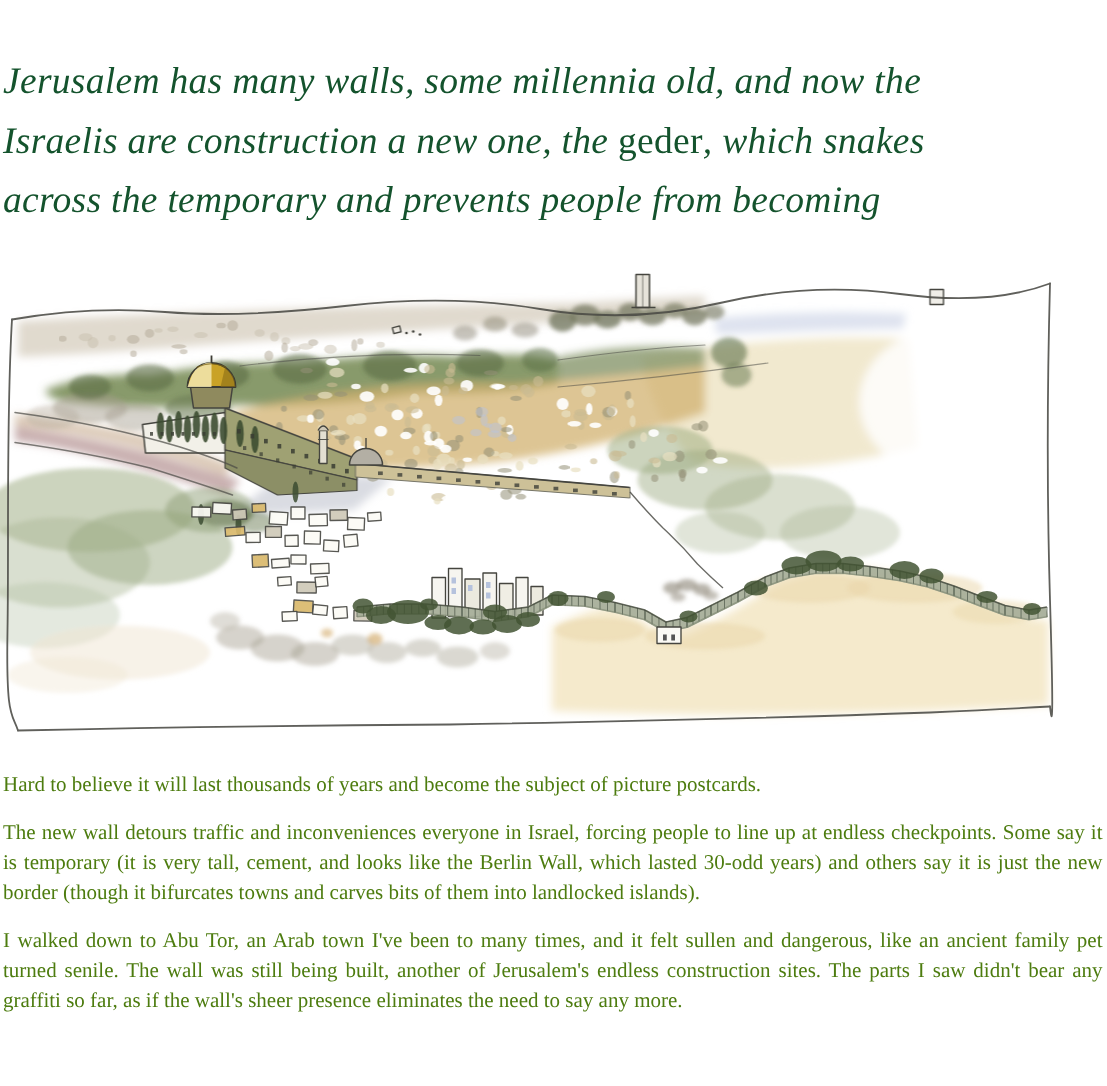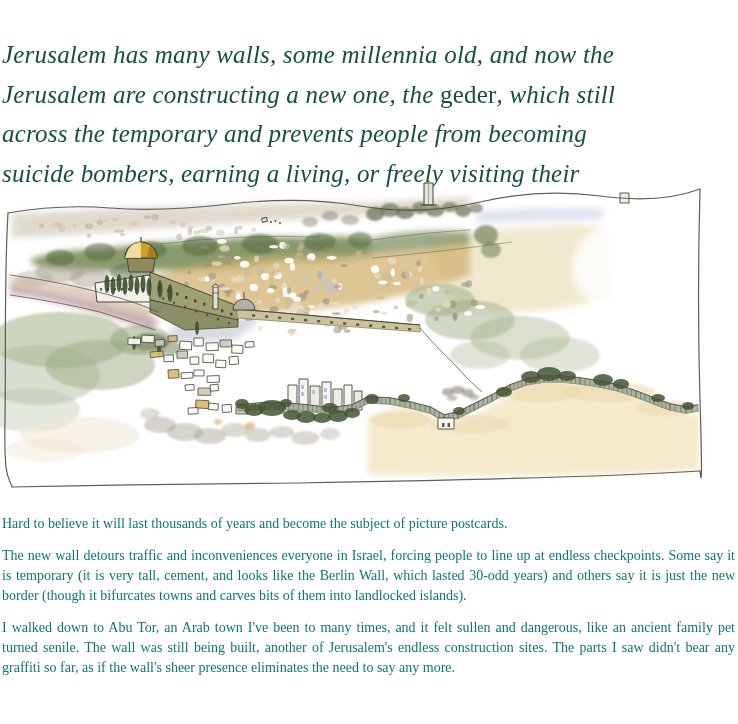--- a/index.html
+++ b/index.html
@@ -4,33 +4,32 @@
 <style>
   html,body{margin:0;padding:0;background:#ffffff;}
   .page{position:relative;width:738px;height:724px;background:#ffffff;overflow:hidden;
         font-family:"Liberation Serif",serif;}
   .intro{position:absolute;top:3px;left:2px;font-style:italic;font-size:25px;
          line-height:39.5px;color:#14532d;letter-spacing:0.2px;margin-top:32px;}
   .intro .iline{white-space:nowrap;}
   .intro .term{font-style:normal;}
   .figure{position:absolute;top:180px;left:0;width:738px;height:325px;}
   .bodytext{position:absolute;top:514px;left:2px;width:733px;font-size:14px;
-            line-height:20px;color:#0f766e;text-align:justify;}
+            line-height:20px;color:#4d7c0f;text-align:justify;}
   .bodytext p{margin:0 0 12px 0;}
 </style>
 </head>
 <body>
 
 <div class="page">
 
   <div class="intro">
     <div class="iline">Jerusalem has many walls, some millennia old, and now the</div>
-    <div class="iline"><span>Jerusalem are constructing a new one, the </span><span class="term">geder</span><span>, which still</span></div>
+    <div class="iline"><span>Israelis are construction a new one, the </span><span class="term">geder</span><span>, which snakes</span></div>
     <div class="iline">across the temporary and prevents people from becoming</div>
-    <div class="iline">suicide bombers, earning a living, or freely visiting their</div>
   </div>
 
   <svg class="figure" width="738" height="325" viewBox="0 0 738 325" xmlns="http://www.w3.org/2000/svg">
     <title>Watercolor and ink panorama of Jerusalem: the gold Dome of the Rock and the Old City walls at left, olive groves and green hills behind, sketched hillside houses below, and the new concrete separation wall snaking along a bare tan ridge at right, with a thin tower on the skyline.</title>
     <defs>
       <filter id="blur3" x="-30%" y="-30%" width="160%" height="160%">
           <feGaussianBlur stdDeviation="3"></feGaussianBlur>
         </filter>
       <filter id="blur1" x="-40%" y="-40%" width="180%" height="180%">
           <feGaussianBlur stdDeviation="1.3"></feGaussianBlur>

